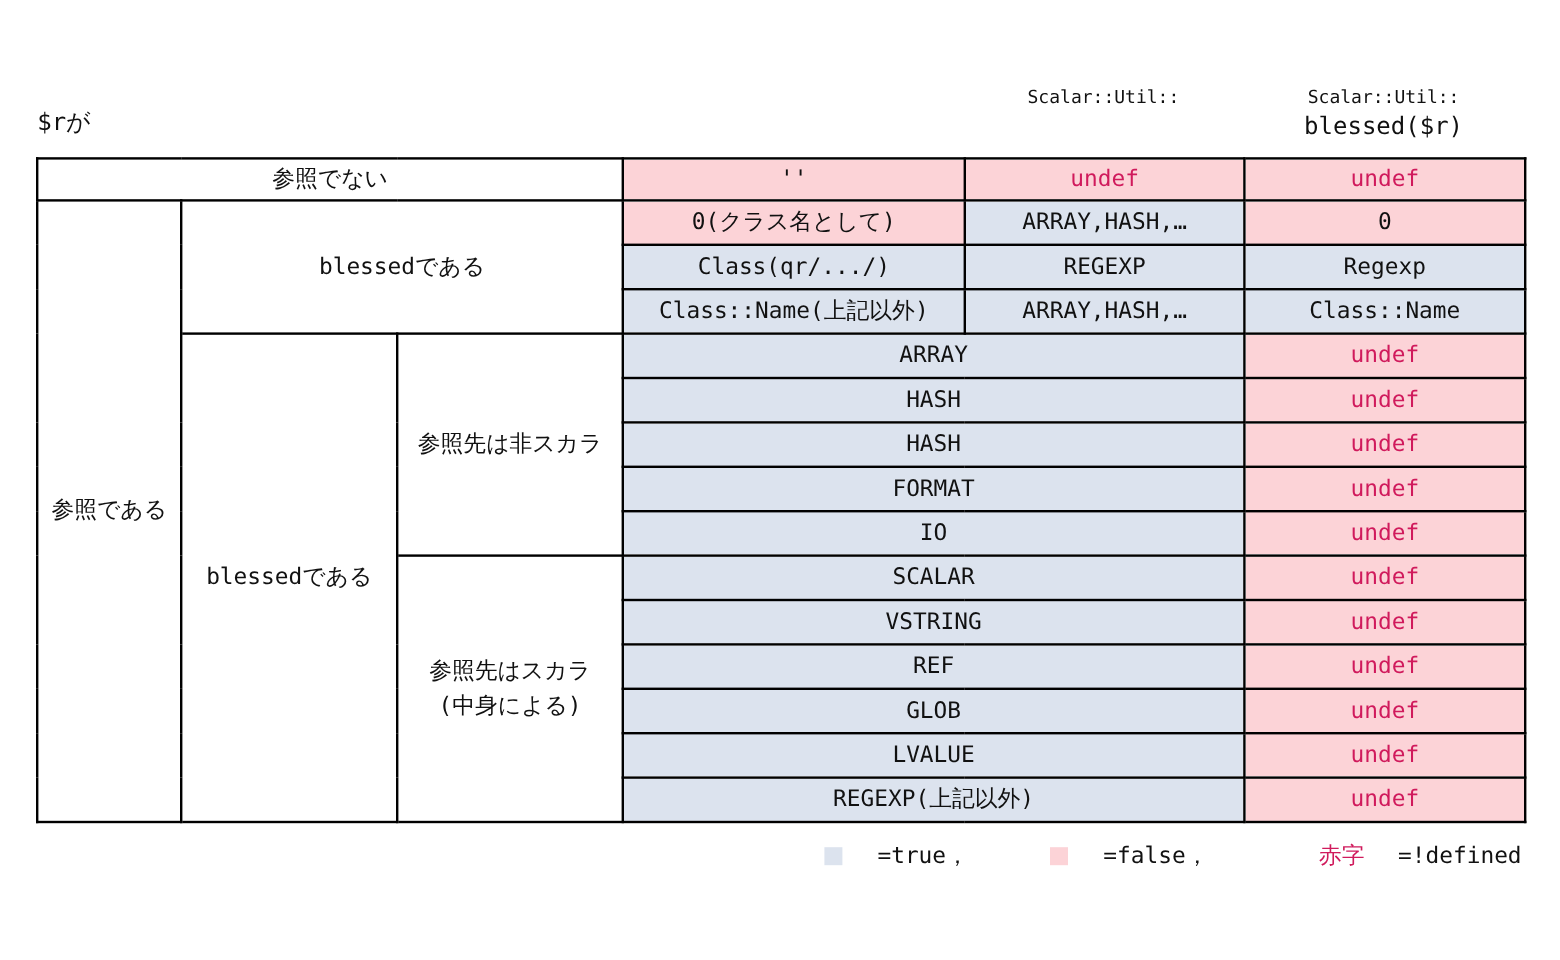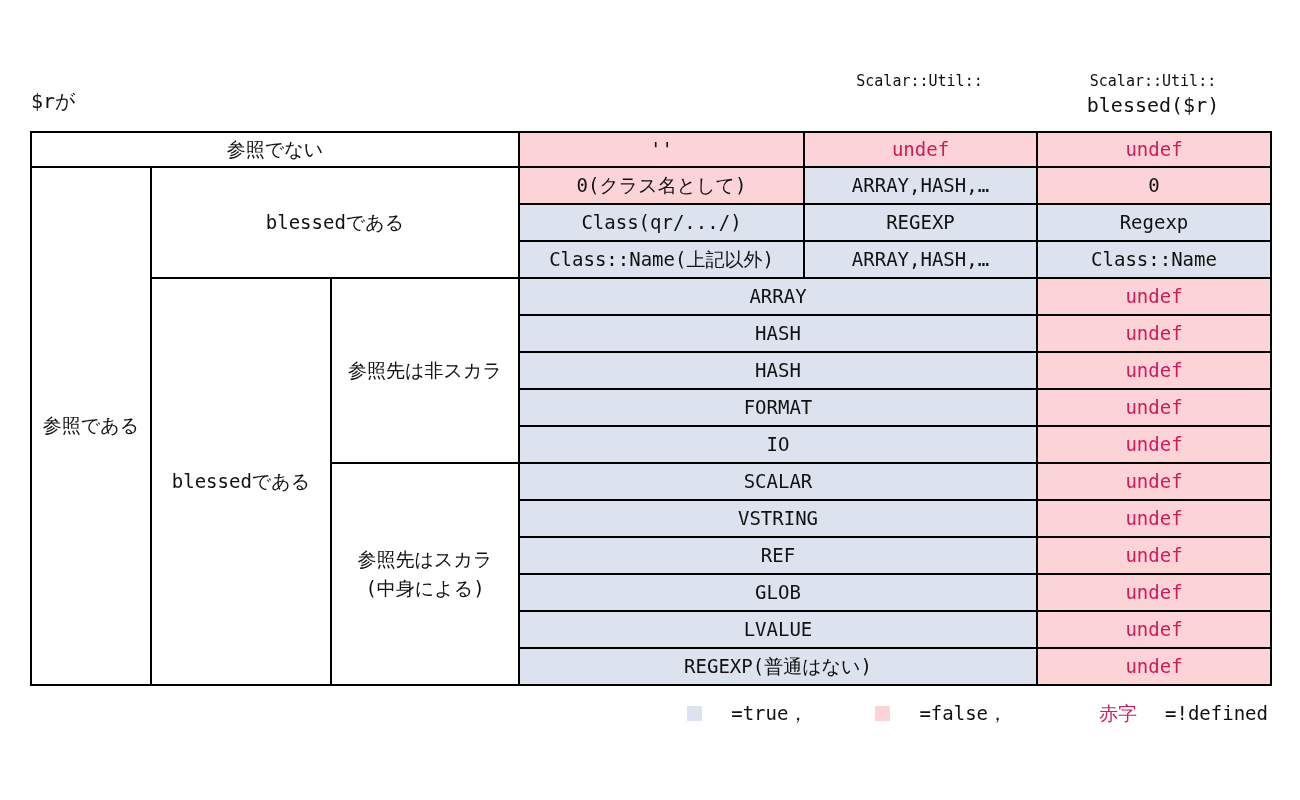--- a/index.html
+++ b/index.html
@@ -146,21 +146,21 @@
       </tr>
       <tr class="r">
         <td class="t" colspan="2">GLOB</td>
         <td class="f red">undef</td>
       </tr>
       <tr class="r">
         <td class="t" colspan="2">LVALUE</td>
         <td class="f red">undef</td>
       </tr>
       <tr class="r">
-        <td class="t" colspan="2">REGEXP(普通はない)</td>
+        <td class="t" colspan="2">REGEXP(上記以外)</td>
         <td class="f red">undef</td>
       </tr>
     </tbody>
   </table>
 
   <div class="legend">
     <span class="swatch true"></span>
       <span>=true，</span>
       <span class="gap"></span>
       <span class="swatch false"></span>

